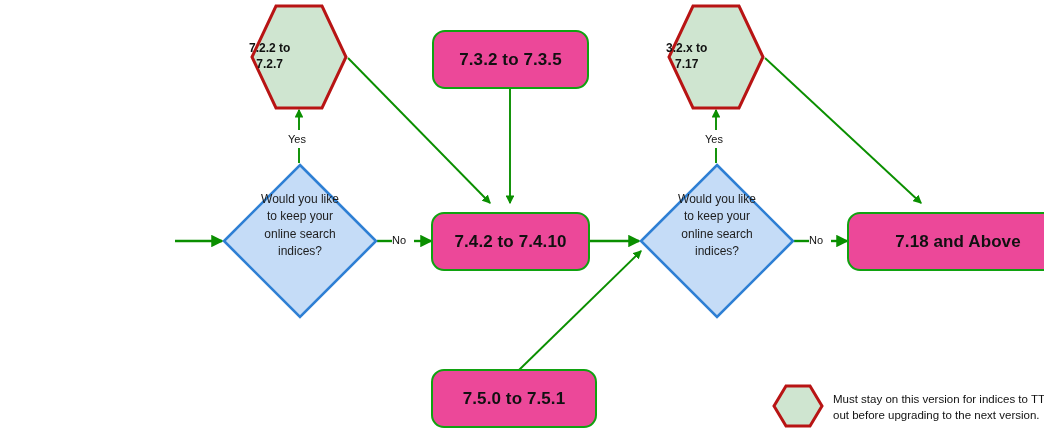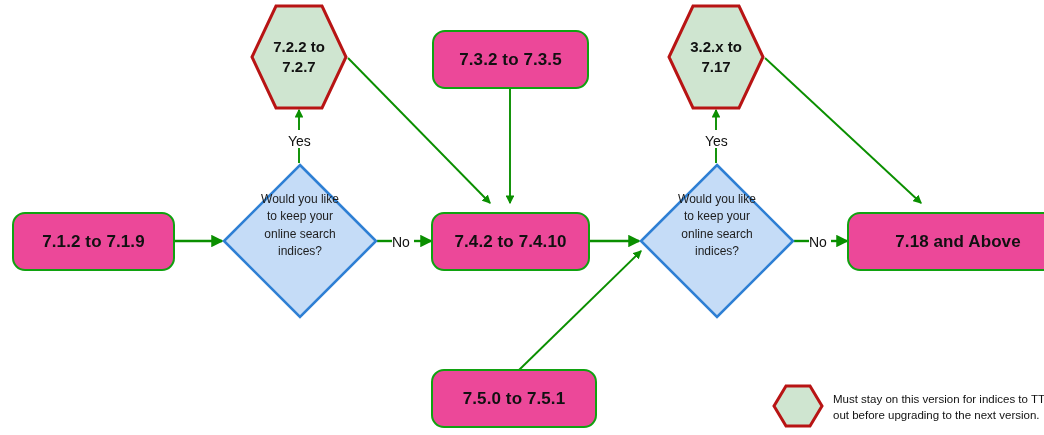--- a/index.html
+++ b/index.html
@@ -55,24 +55,24 @@
     position: absolute;
   }
   .hex-label {
     position: absolute;
     left: 0;
     top: 0;
     width: 100%;
     height: 100%;
     display: flex;
     align-items: center;
-    justify-content: center;
+    justify-content: flex-start;
     text-align: center;
     font-weight: bold;
-    font-size: 15px;
+    font-size: 12px;
     color: #111111;
     line-height: 1.32;
     pointer-events: none;
   }
   .dia-wrap {
     position: absolute;
   }
   .dia-label {
     position: absolute;
     left: 0;
@@ -88,21 +88,21 @@
     line-height: 1.45;
     pointer-events: none;
   }
   .dia-label span {
     display: block;
     margin-top: 28px;
     width: 88px;
   }
   .edge-label {
     position: absolute;
-    font-size: 14px;
+    font-size: 11px;
     color: #111111;
     font-family: "Liberation Sans", sans-serif;
     white-space: nowrap;
   }
   .legend {
     position: absolute;
   }
   .legend-text {
     position: absolute;
     font-size: 11.5px;
@@ -144,23 +144,20 @@
 
     <line class="edge-line-thin" x1="716" y1="163" x2="716" y2="148"></line>
     <line class="edge-line-thin" x1="716" y1="130" x2="716" y2="110" marker-end="url(#arrowSm)"></line>
 
     <line class="edge-line-thin" x1="765" y1="58" x2="921" y2="203" marker-end="url(#arrowSm)"></line>
 
     <line class="edge-line" x1="794" y1="241" x2="809" y2="241"></line>
     <line class="edge-line" x1="831" y1="241" x2="847" y2="241" marker-end="url(#arrow)"></line>
   </svg>
 
-  <div class="node proc" style="left:12px; top:212px; width:163px; height:59px;">
-    <span>7.1.2 to 7.1.9</span>
-  </div>
 
   <div class="dia-wrap" style="left:222px; top:163px; width:156px; height:156px;">
     <svg width="156" height="156" viewBox="0 0 156 156">
       <polygon points="78,2 154,78 78,154 2,78" fill="#c5dcf7" stroke="#2e7fd4" stroke-width="2.6"></polygon>
     </svg>
     <div class="dia-label">
       <span>Would you like to keep your online search indices?</span>
     </div>
   </div>
 

